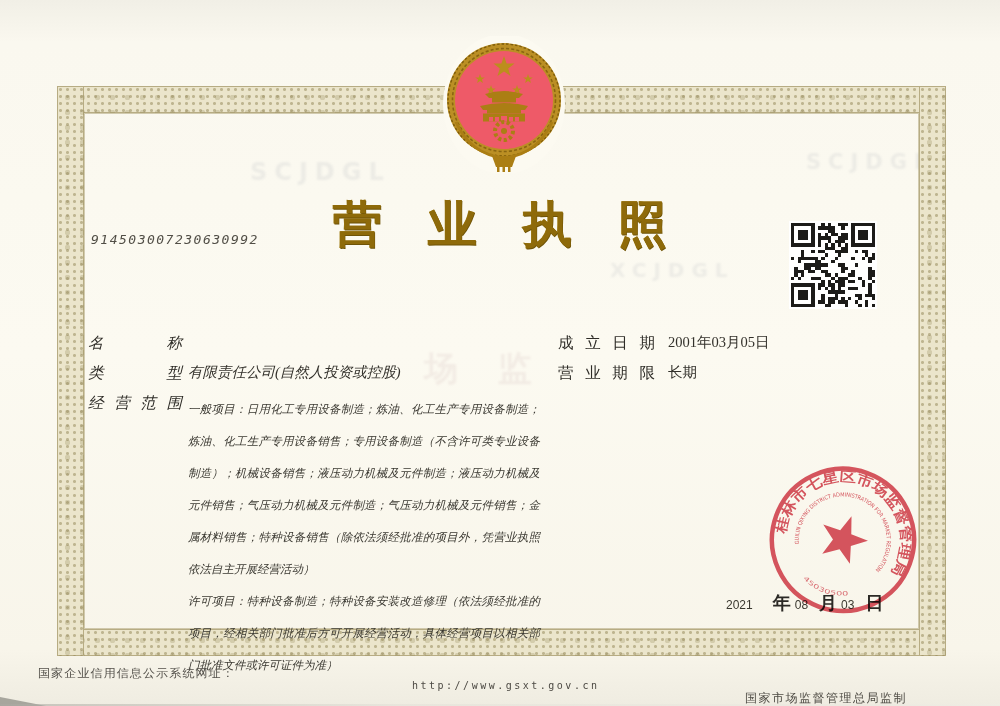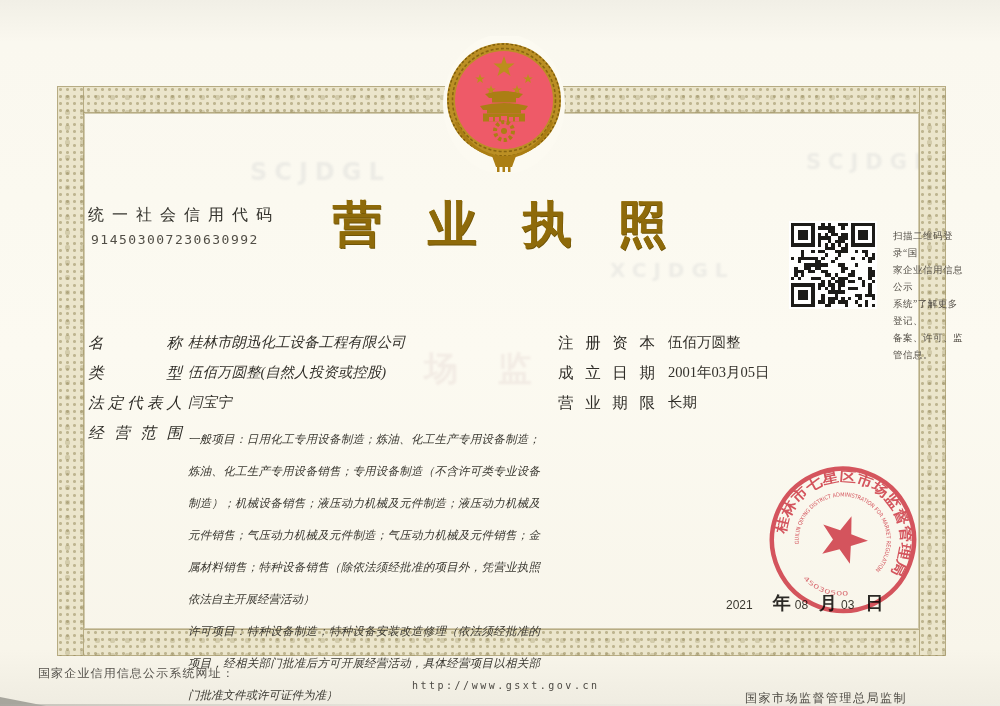--- a/index.html
+++ b/index.html
@@ -19,21 +19,21 @@
   .band.left{left:0;top:0;bottom:0;width:27px;}
   .band.right{right:0;top:0;bottom:0;width:27px;}
   .inner-line{position:absolute;left:27px;top:27px;right:27px;bottom:27px;
     border:1px solid rgba(160,146,96,.45);pointer-events:none;}
   
   .emblem{position:absolute;left:443px;top:36px;width:122px;height:142px;}
   
   .ccode-label{position:absolute;left:88px;top:205px;font-size:16px;letter-spacing:8px;
     color:#34332d;font-weight:500;}
   .ccode-num{position:absolute;left:91px;top:232px;font-size:13px;letter-spacing:1.5px;
-    color:#514e46;font-family:"DejaVu Sans Mono",monospace;}
+    color:#514e46;font-family:"DejaVu Sans Mono",monospace;font-style:italic;}
   .title-wrap{position:absolute;left:60px;right:60px;top:192px;text-align:center;}
   .title{font-size:49px;font-weight:700;color:#8e6a0a;letter-spacing:46px;margin-right:-46px;
     text-shadow:0.5px 0.5px 0 #6e5307, -0.5px 0 0 #a07c14;}
   .qr-box{position:absolute;left:789px;top:221px;width:88px;height:88px;background:#fff;
     padding:2px;box-sizing:border-box;}
   .qr-note{position:absolute;left:893px;top:228px;width:74px;font-size:9.5px;line-height:17px;
     color:#514c44;letter-spacing:.5px;}
   
   .col{position:absolute;top:333px;}
   .col-left{left:88px;width:452px;font-style:italic;}
@@ -122,21 +122,20 @@
       <circle cx="61" cy="95" r="3" fill="#ab7e14"></circle>
       <path d="M13,86 Q27,118 61,122" fill="none" stroke="#ab7e14" stroke-width="3"></path>
       <path d="M109,86 Q95,118 61,122" fill="none" stroke="#ab7e14" stroke-width="3"></path>
       <path d="M49,120 L73,120 L69,131 L53,131 Z" fill="#ab7e14"></path>
       <rect x="54" y="131" width="2.5" height="5" fill="#ab7e14"></rect>
       <rect x="59.5" y="131" width="2.5" height="5" fill="#ab7e14"></rect>
       <rect x="65" y="131" width="2.5" height="5" fill="#ab7e14"></rect>
     </svg>
   </div>
 
-  <div class="ccode-label">统一社会信用代码</div>
   <div class="ccode-num">914503007230630992</div>
 
   <div class="title-wrap">
     <span class="title">营业执照</span>
   </div>
 
   <div class="qr-box">
     <svg id="qr-svg" viewBox="0 0 25 25" width="84" height="84" shape-rendering="crispEdges">
         <rect x="9" y="0" width="1" height="1" fill="#1c1b19"></rect>
         <rect x="11" y="0" width="1" height="1" fill="#1c1b19"></rect>
@@ -327,54 +326,39 @@
         <rect x="1" y="1" width="5" height="5" fill="#fff"></rect>
         <rect x="2" y="2" width="3" height="3" fill="#1c1b19"></rect>
         <rect x="18" y="0" width="7" height="7" fill="#1c1b19"></rect>
         <rect x="19" y="1" width="5" height="5" fill="#fff"></rect>
         <rect x="20" y="2" width="3" height="3" fill="#1c1b19"></rect>
         <rect x="0" y="18" width="7" height="7" fill="#1c1b19"></rect>
         <rect x="1" y="19" width="5" height="5" fill="#fff"></rect>
         <rect x="2" y="20" width="3" height="3" fill="#1c1b19"></rect>
       </svg>
   </div>
-  <div class="qr-note">
-    <div>扫描二维码登录“国</div>
-    <div>家企业信用信息公示</div>
-    <div>系统”了解更多登记、</div>
-    <div>备案、许可、监管信息。</div>
-  </div>
 
   <div class="col col-left">
     <div class="frow">
       <span class="flabel">名称</span>
-      <span class="fvalue">桂林市朗迅化工设备工程有限公司</span>
     </div>
     <div class="frow">
       <span class="flabel">类型</span>
-      <span class="fvalue">伍佰万圆整(自然人投资或控股)</span>
-    </div>
-    <div class="frow">
-      <span class="flabel">法定代表人</span>
-      <span class="fvalue">闫宝宁</span>
+      <span class="fvalue">有限责任公司(自然人投资或控股)</span>
     </div>
     <div class="frow">
       <span class="flabel">经营范围</span>
       <span class="scope-text">
         <span>一般项目：日用化工专用设备制造；炼油、化工生产专用设备制造；炼油、化工生产专用设备销售；专用设备制造（不含许可类专业设备制造）；机械设备销售；液压动力机械及元件制造；液压动力机械及元件销售；气压动力机械及元件制造；气压动力机械及元件销售；金属材料销售；特种设备销售（除依法须经批准的项目外，凭营业执照依法自主开展经营活动）</span><br>
         <span>许可项目：特种设备制造；特种设备安装改造修理（依法须经批准的项目，经相关部门批准后方可开展经营活动，具体经营项目以相关部门批准文件或许可证件为准）</span>
       </span>
     </div>
   </div>
 
   <div class="col col-right">
-    <div class="frow">
-      <span class="flabel">注册资本</span>
-      <span class="fvalue">伍佰万圆整</span>
-    </div>
     <div class="frow">
       <span class="flabel">成立日期</span>
       <span class="fvalue">2001年03月05日</span>
     </div>
     <div class="frow">
       <span class="flabel">营业期限</span>
       <span class="fvalue">长期</span>
     </div>
   </div>
 

